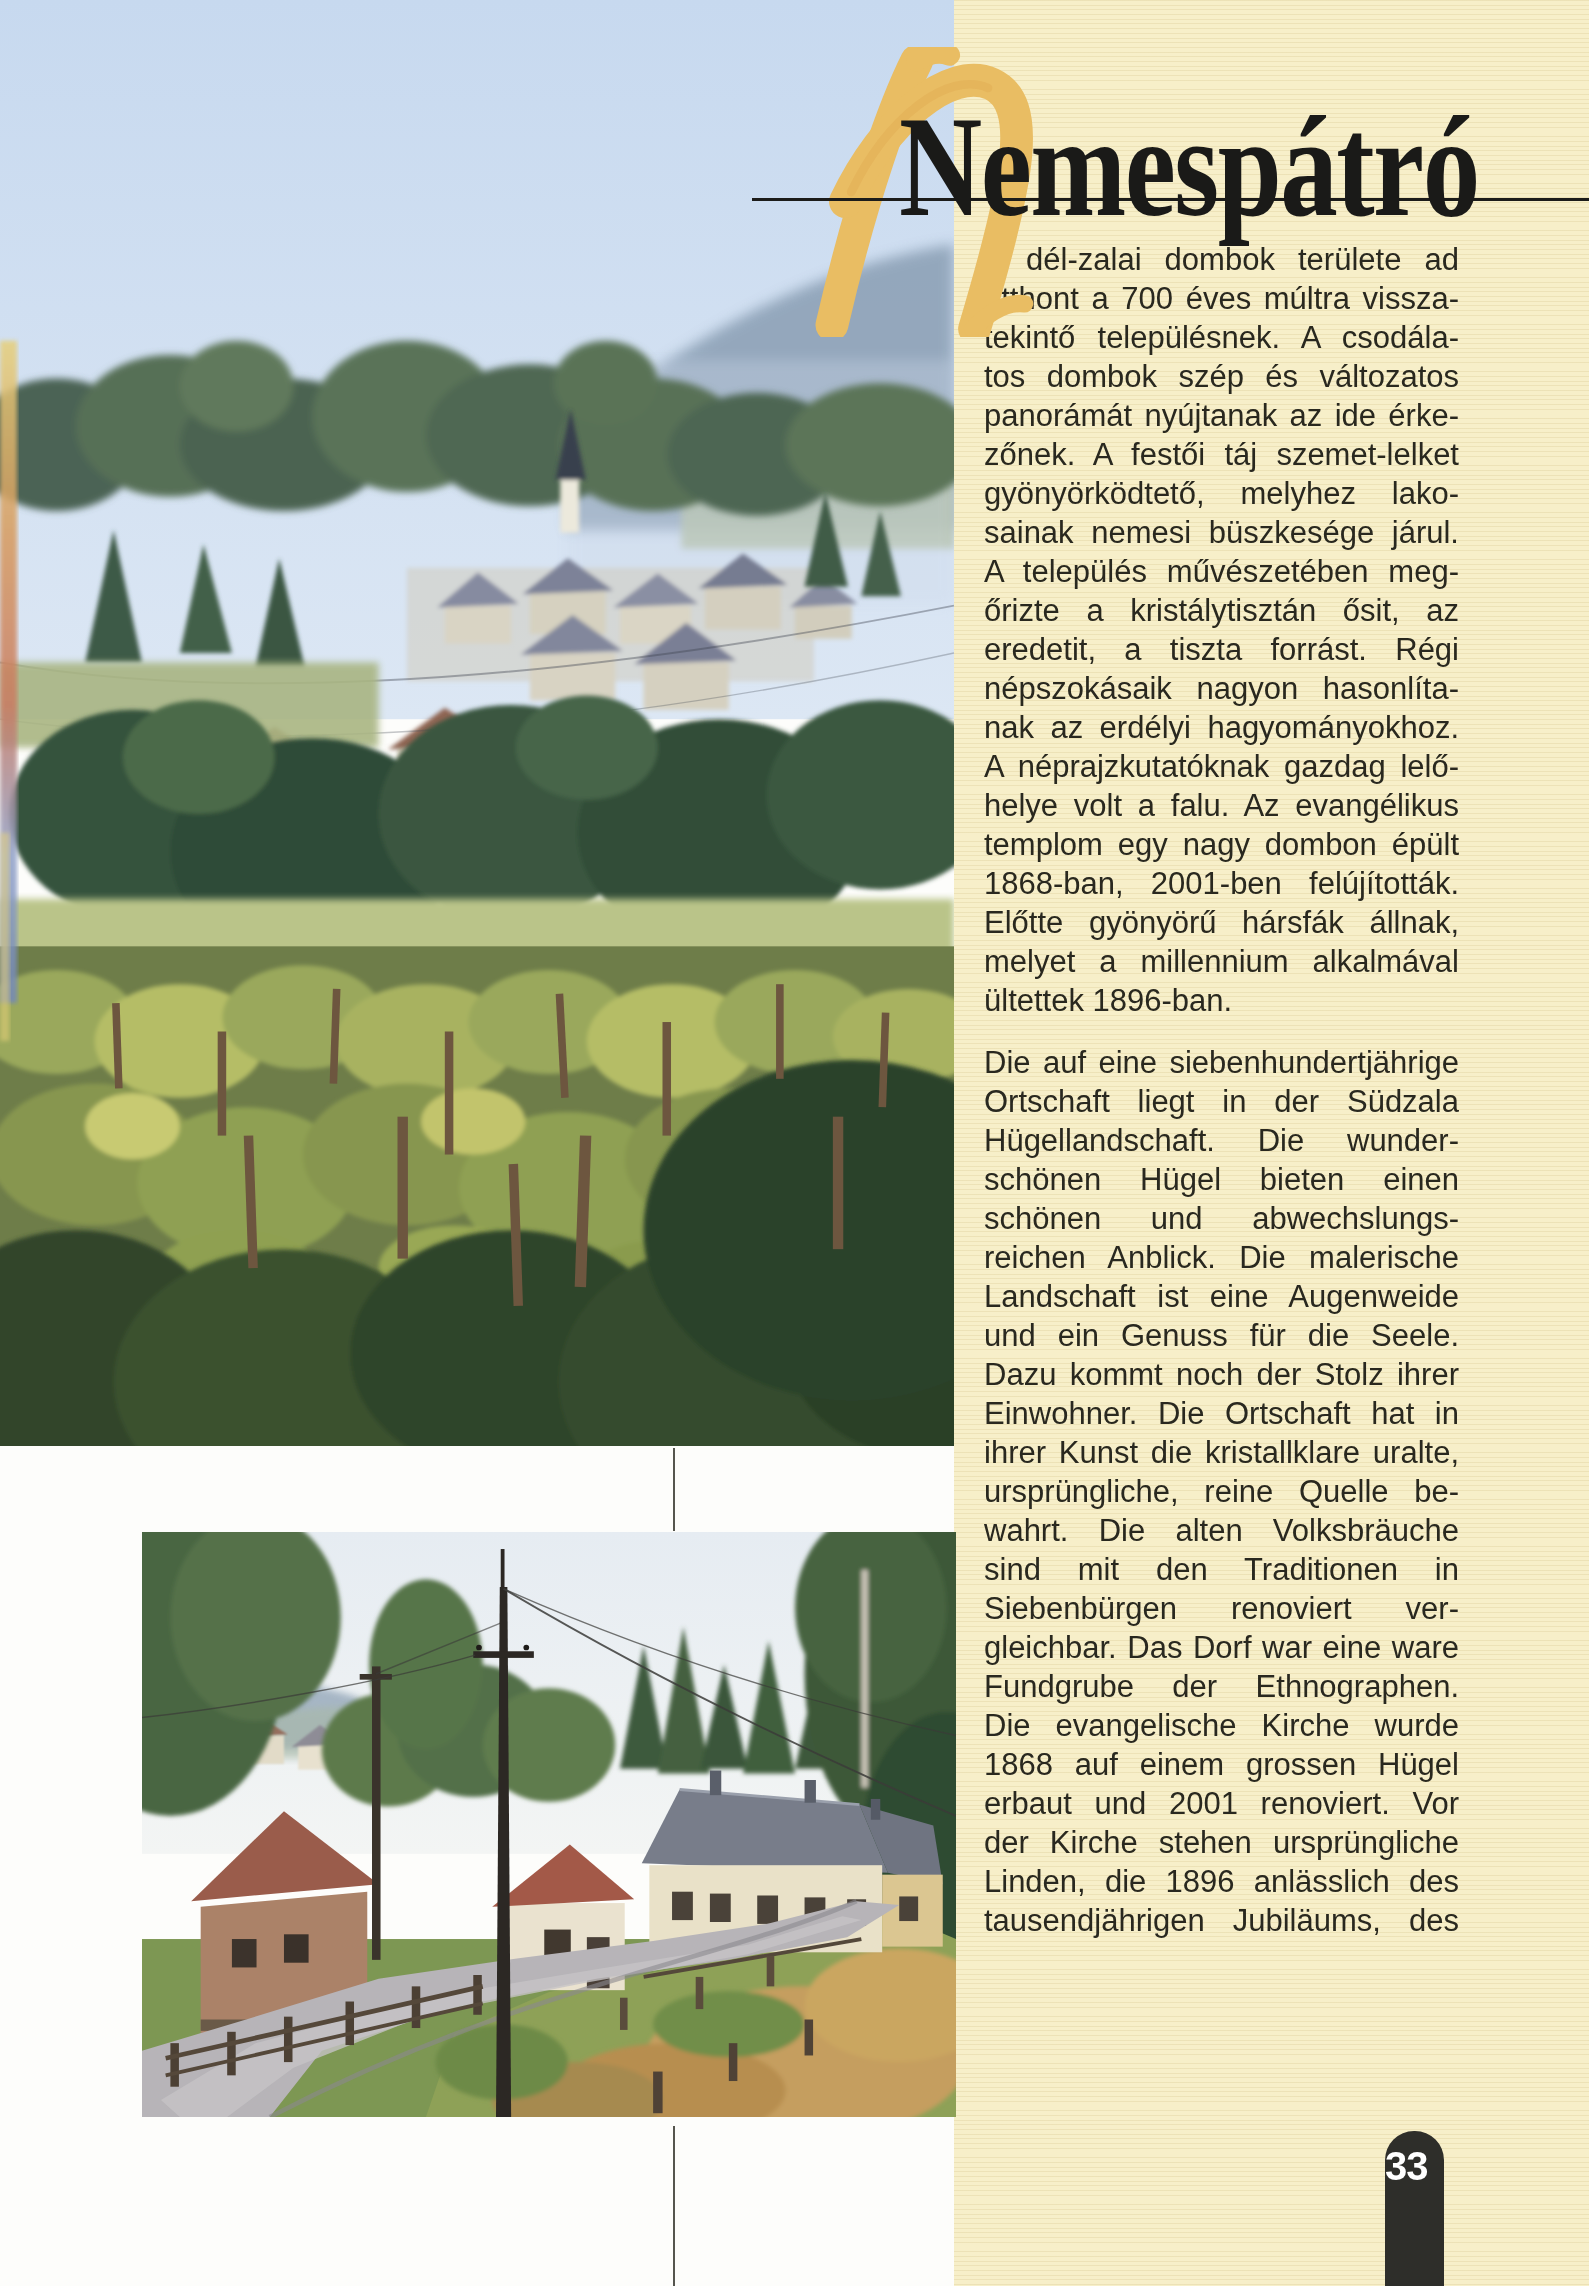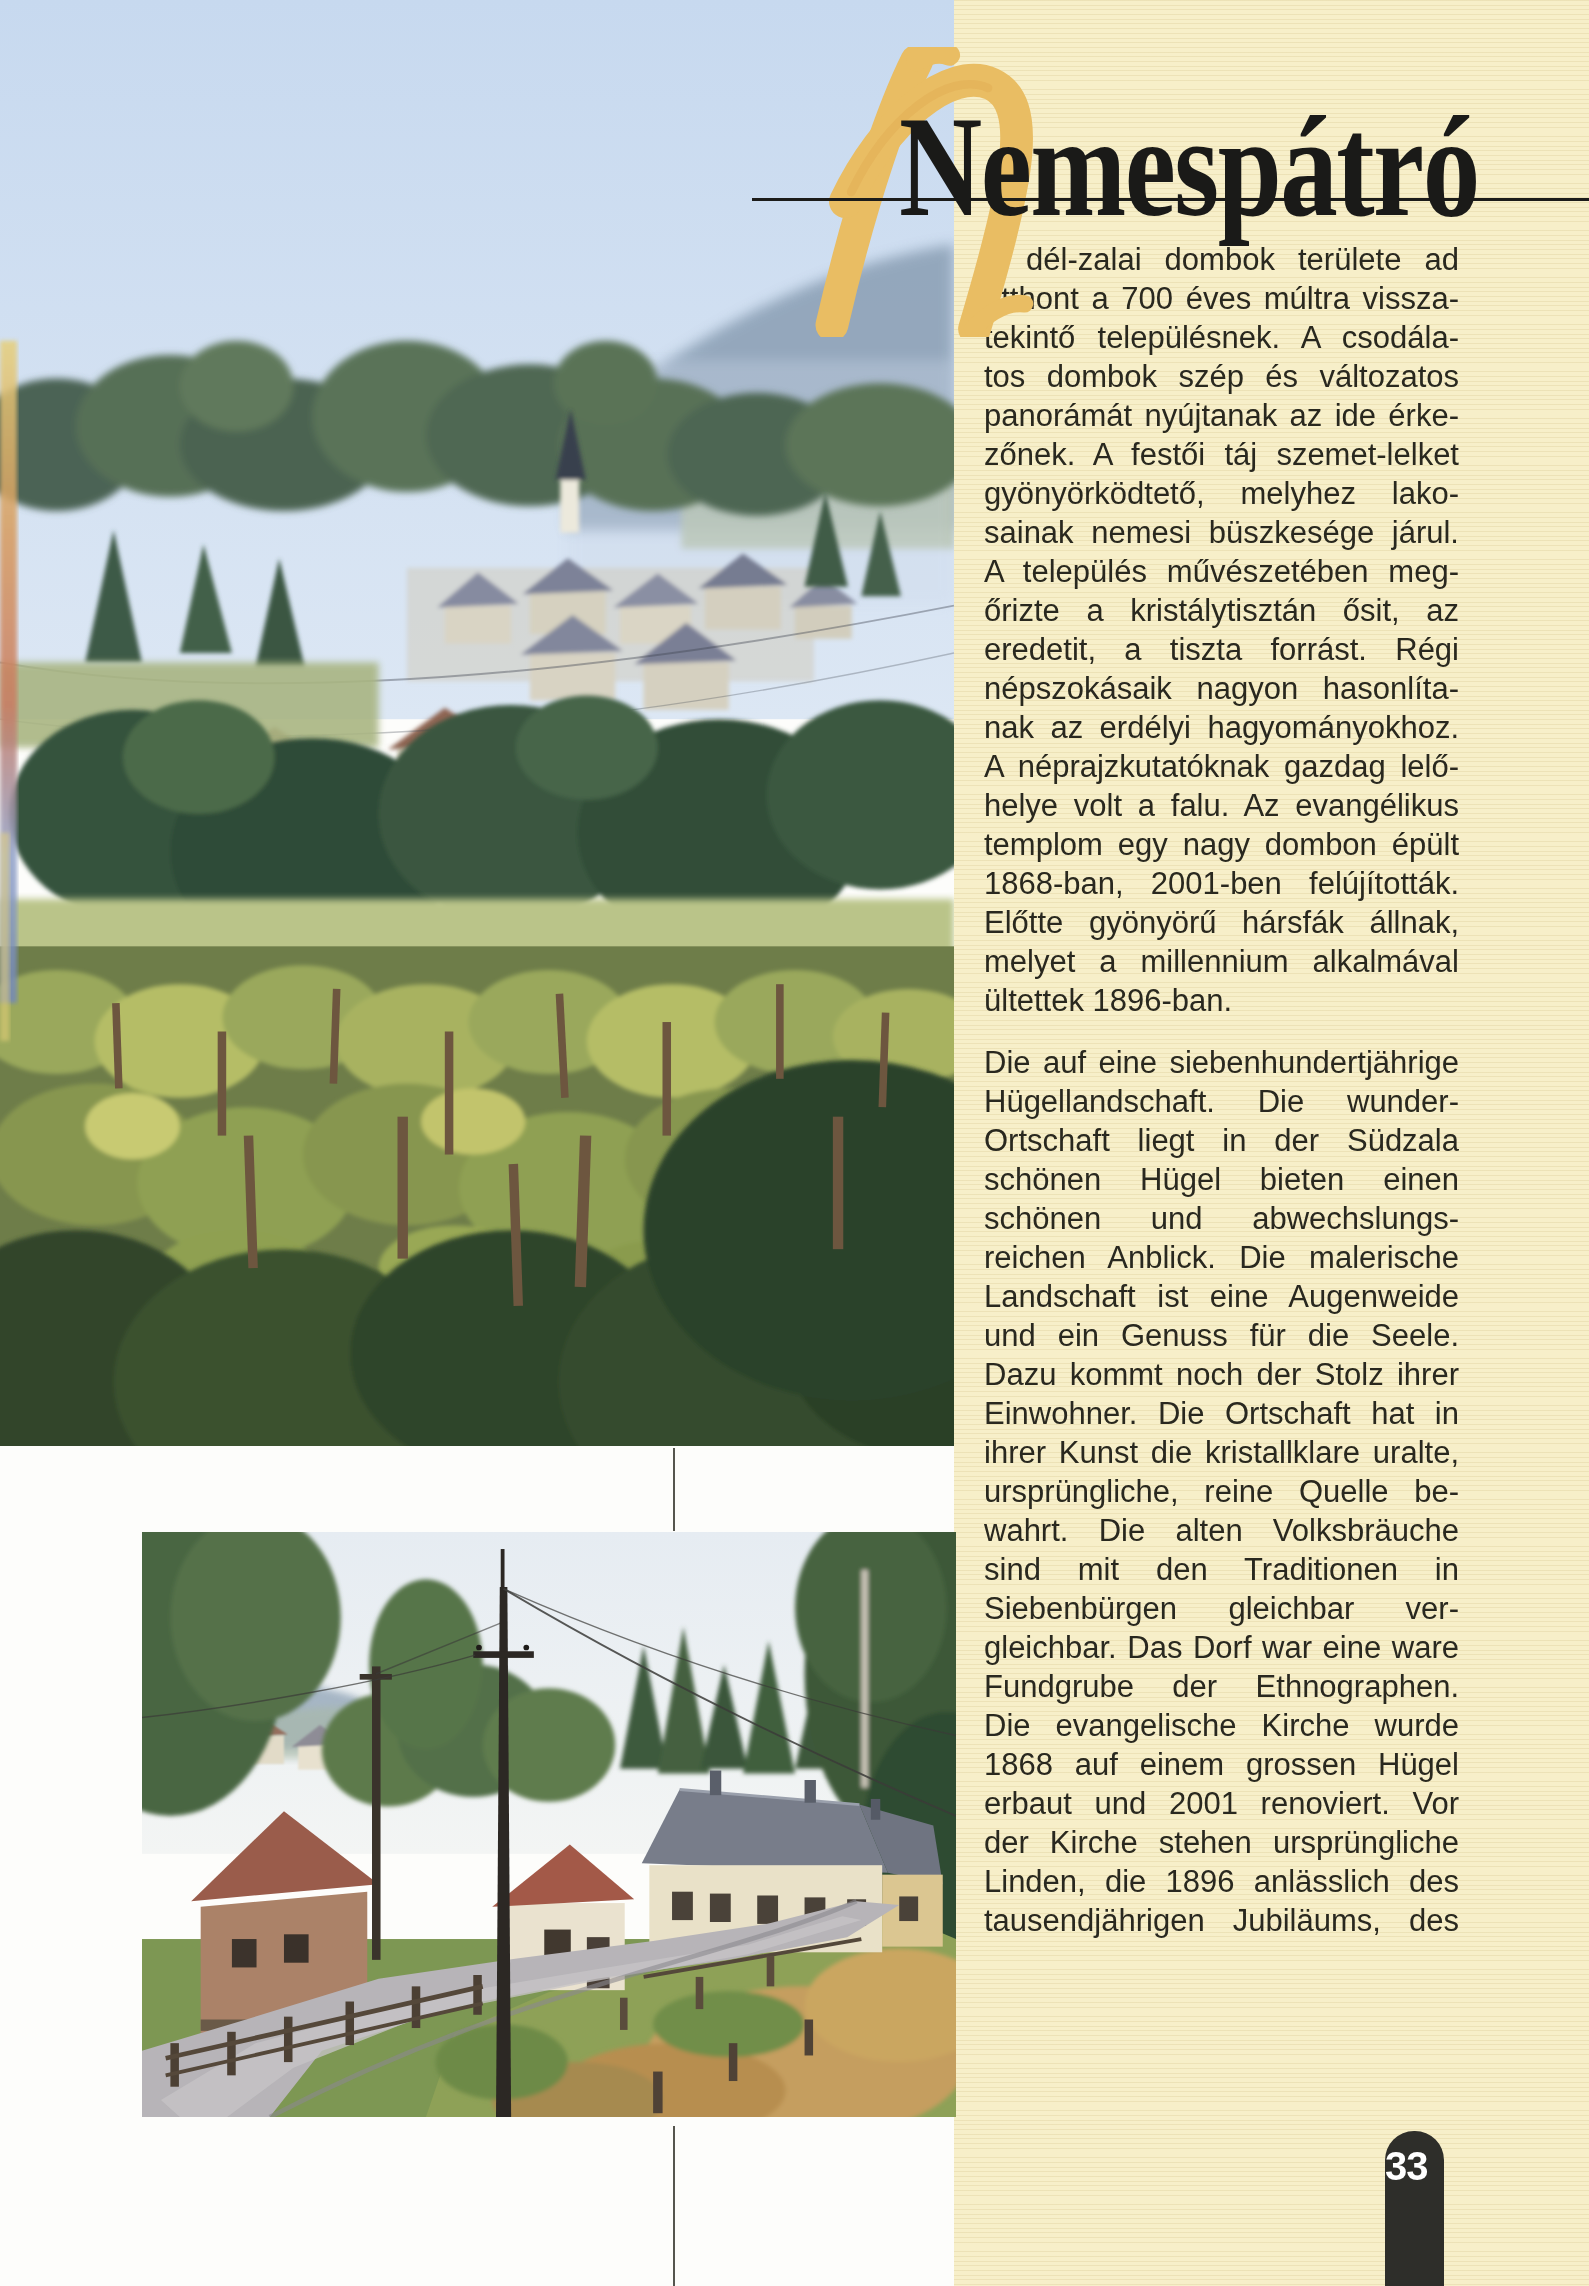--- a/index.html
+++ b/index.html
@@ -345,34 +345,34 @@
       <div class="tline">A néprajzkutatóknak gazdag lelő-</div>
       <div class="tline">helye volt a falu. Az evangélikus</div>
       <div class="tline">templom egy nagy dombon épült</div>
       <div class="tline">1868-ban, 2001-ben felújították.</div>
       <div class="tline">Előtte gyönyörű hársfák állnak,</div>
       <div class="tline">melyet a millennium alkalmával</div>
       <div class="tline last">ültettek 1896-ban.</div>
     </div>
   <div class="textblock text-de">
       <div class="tline">Die auf eine siebenhundertjährige</div>
+      <div class="tline">Ortschaft liegt in der Südzala</div>
       <div class="tline">Hügellandschaft. Die wunder-</div>
-      <div class="tline">Ortschaft liegt in der Südzala</div>
       <div class="tline">schönen Hügel bieten einen</div>
       <div class="tline">schönen und abwechslungs-</div>
       <div class="tline">reichen Anblick. Die malerische</div>
       <div class="tline">Landschaft ist eine Augenweide</div>
       <div class="tline">und ein Genuss für die Seele.</div>
       <div class="tline">Dazu kommt noch der Stolz ihrer</div>
       <div class="tline">Einwohner. Die Ortschaft hat in</div>
       <div class="tline">ihrer Kunst die kristallklare uralte,</div>
       <div class="tline">ursprüngliche, reine Quelle be-</div>
       <div class="tline">wahrt. Die alten Volksbräuche</div>
       <div class="tline">sind mit den Traditionen in</div>
-      <div class="tline">Siebenbürgen gleichbar ver-</div>
+      <div class="tline">Siebenbürgen renoviert ver-</div>
       <div class="tline">gleichbar. Das Dorf war eine ware</div>
       <div class="tline">Fundgrube der Ethnographen.</div>
       <div class="tline">Die evangelische Kirche wurde</div>
       <div class="tline">1868 auf einem grossen Hügel</div>
       <div class="tline">erbaut und 2001 renoviert. Vor</div>
       <div class="tline">der Kirche stehen ursprüngliche</div>
       <div class="tline">Linden, die 1896 anlässlich des</div>
       <div class="tline">tausendjährigen Jubiläums, des</div>
     </div>
 

